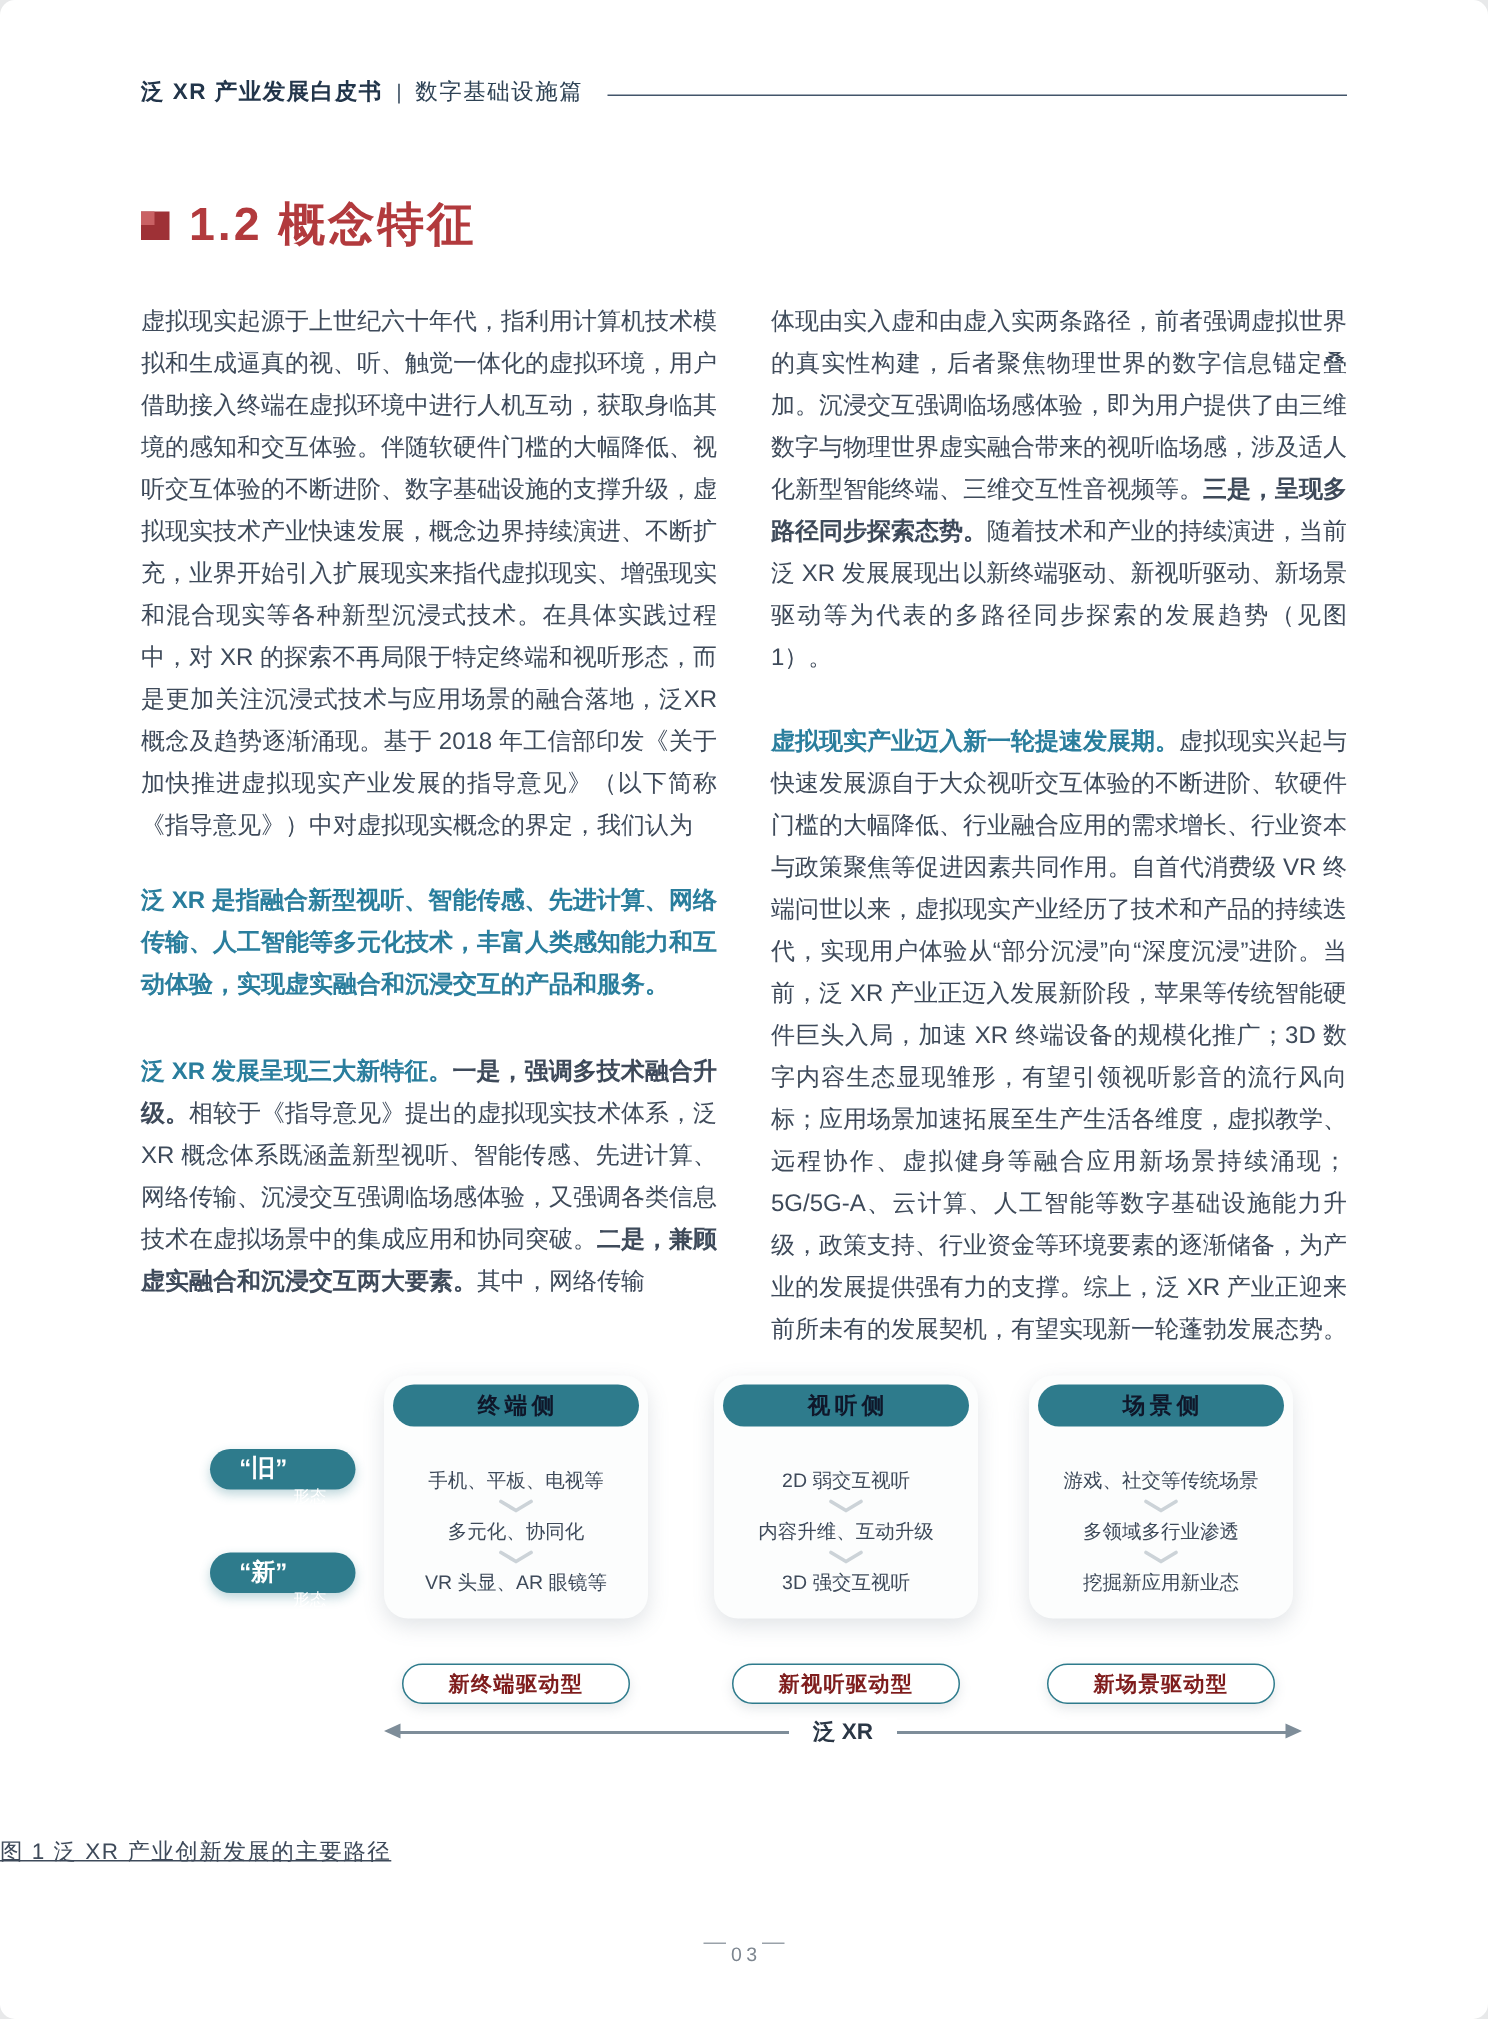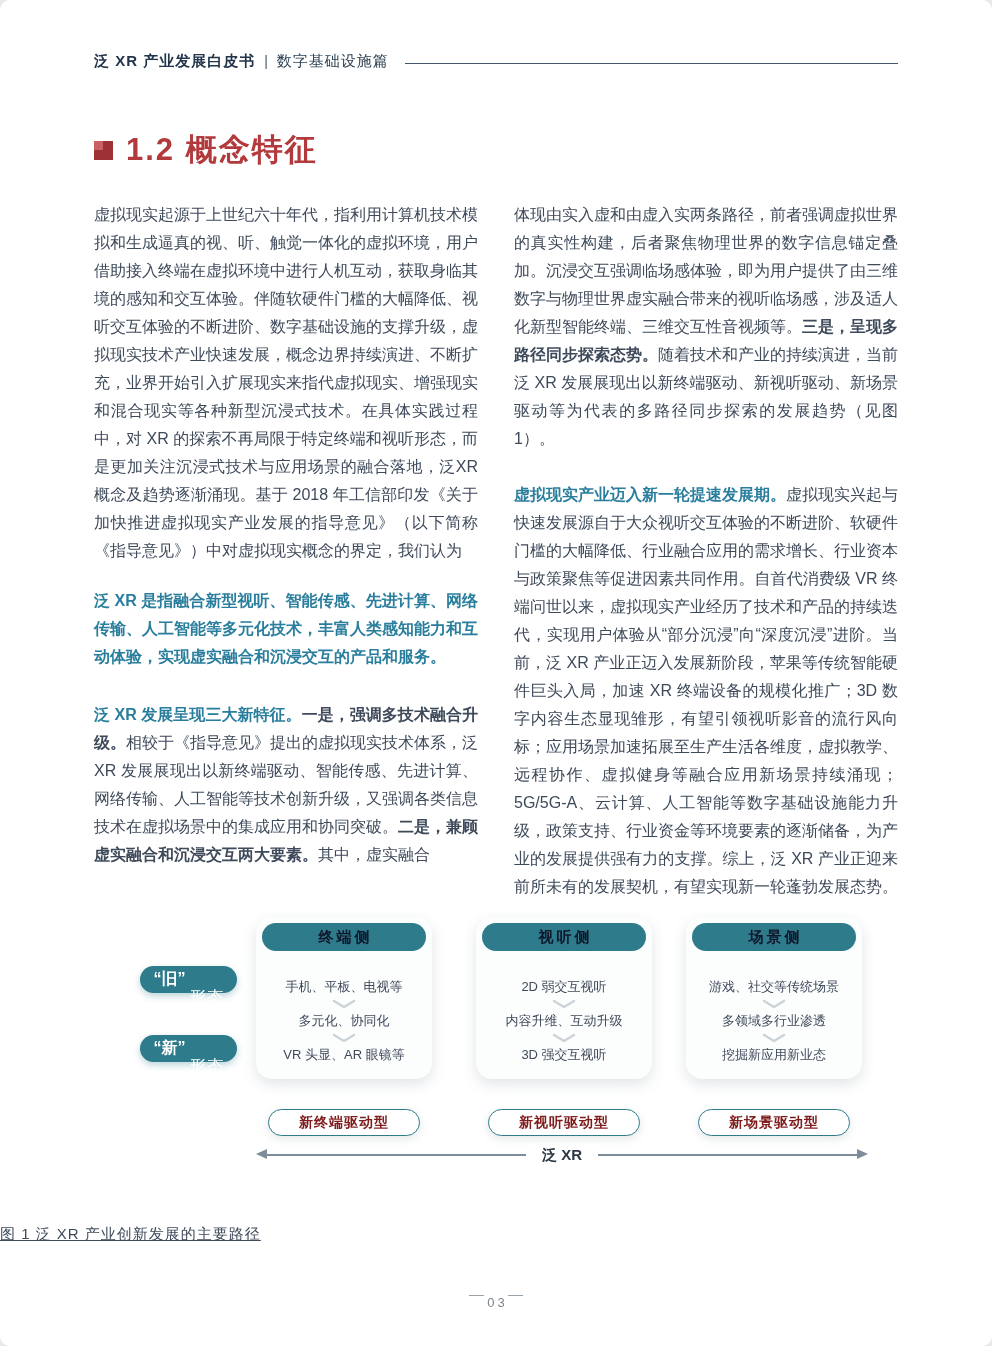--- a/index.html
+++ b/index.html
@@ -121,21 +121,21 @@
     background: #2e7b8c;
     border-radius: 14px;
     color: #ffffff;
     display: flex;
     align-items: center;
     justify-content: center;
     gap: 4px;
     box-shadow: 0 3px 7px rgba(46,123,140,0.32);
   }
   .form-badge .q { font-size: 16px; font-weight: bold; }
-  .form-badge .s { font-size: 17px; margin-top: 36px; }
+  .form-badge .s { font-size: 11px; margin-top: 36px; }
   .form-badge.oldf { top: 55px; }
   .form-badge.newf { top: 124px; }
 
   .fig-card {
     position: absolute;
     top: 6px;
     width: 176px;
     height: 162px;
     background: #fcfdfd;
     border-radius: 16px;
@@ -269,21 +269,21 @@
   <div class="section-row">
     <span class="red-square"></span>
     <h1 class="section-title">1.2 概念特征</h1>
   </div>
 
   <div class="columns">
     <div class="col">
       <p class="para"><span>虚拟现实起源于上世纪六十年代，指利用计算机技术模拟和生成逼真的视、听、触觉一体化的虚拟环境，用户借助接入终端在虚拟环境中进行人机互动，获取身临其境的感知和交互体验。伴随软硬件门槛的大幅降低、视听交互体验的不断进阶、数字基础设施的支撑升级，虚拟现实技术产业快速发展，概念边界持续演进、不断扩充，业界开始引入扩展现实来指代虚拟现实、增强现实和混合现实等各种新型沉浸式技术。在具体实践过程中，对 XR 的探索不再局限于特定终端和视听形态，而是更加关注沉浸式技术与应用场景的融合落地，泛XR概念及趋势逐渐涌现。基于 2018 年工信部印发《关于加快推进虚拟现实产业发展的指导意见》（以下简称《指导意见》）中对虚拟现实概念的界定，我们认为</span></p>
       <p class="para highlight"><span>泛 XR 是指融合新型视听、智能传感、先进计算、网络传输、人工智能等多元化技术，丰富人类感知能力和互动体验，实现虚实融合和沉浸交互的产品和服务。</span></p>
       <p class="para">
-        <span class="lead">泛 XR 发展呈现三大新特征。</span><span class="bold">一是，强调多技术融合升级。</span><span>相较于《指导意见》提出的虚拟现实技术体系，泛 XR 发展展现出以新终端驱动、智能传感、先进计算、网络传输、人工智能等技术创新升级，又强调各类信息技术在虚拟场景中的集成应用和协同突破。</span><span class="bold">二是，兼顾虚实融合和沉浸交互两大要素。</span><span>其中，虚实融合</span>
+        <span class="lead">泛 XR 发展呈现三大新特征。</span><span class="bold">一是，强调多技术融合升级。</span><span>相较于《指导意见》提出的虚拟现实技术体系，泛 XR 概念体系既涵盖新型视听、智能传感、先进计算、网络传输、沉浸交互强调临场感体验，又强调各类信息技术在虚拟场景中的集成应用和协同突破。</span><span class="bold">二是，兼顾虚实融合和沉浸交互两大要素。</span><span>其中，网络传输</span>
       </p>
     </div>
     <div class="col">
       <p class="para">
         <span>体现由实入虚和由虚入实两条路径，前者强调虚拟世界的真实性构建，后者聚焦物理世界的数字信息锚定叠加。沉浸交互强调临场感体验，即为用户提供了由三维数字与物理世界虚实融合带来的视听临场感，涉及适人化新型智能终端、三维交互性音视频等。</span><span class="bold">三是，呈现多路径同步探索态势。</span><span>随着技术和产业的持续演进，当前泛 XR 发展展现出以新终端驱动、新视听驱动、新场景驱动等为代表的多路径同步探索的发展趋势（见图 1）。</span>
       </p>
       <p class="para para-gap">
         <span class="lead">虚拟现实产业迈入新一轮提速发展期。</span><span>虚拟现实兴起与快速发展源自于大众视听交互体验的不断进阶、软硬件门槛的大幅降低、行业融合应用的需求增长、行业资本与政策聚焦等促进因素共同作用。自首代消费级 VR 终端问世以来，虚拟现实产业经历了技术和产品的持续迭代，实现用户体验从“部分沉浸”向“深度沉浸”进阶。当前，泛 XR 产业正迈入发展新阶段，苹果等传统智能硬件巨头入局，加速 XR 终端设备的规模化推广；3D 数字内容生态显现雏形，有望引领视听影音的流行风向标；应用场景加速拓展至生产生活各维度，虚拟教学、远程协作、虚拟健身等融合应用新场景持续涌现；5G/5G-A、云计算、人工智能等数字基础设施能力升级，政策支持、行业资金等环境要素的逐渐储备，为产业的发展提供强有力的支撑。综上，泛 XR 产业正迎来前所未有的发展契机，有望实现新一轮蓬勃发展态势。</span>
       </p>
     </div>

